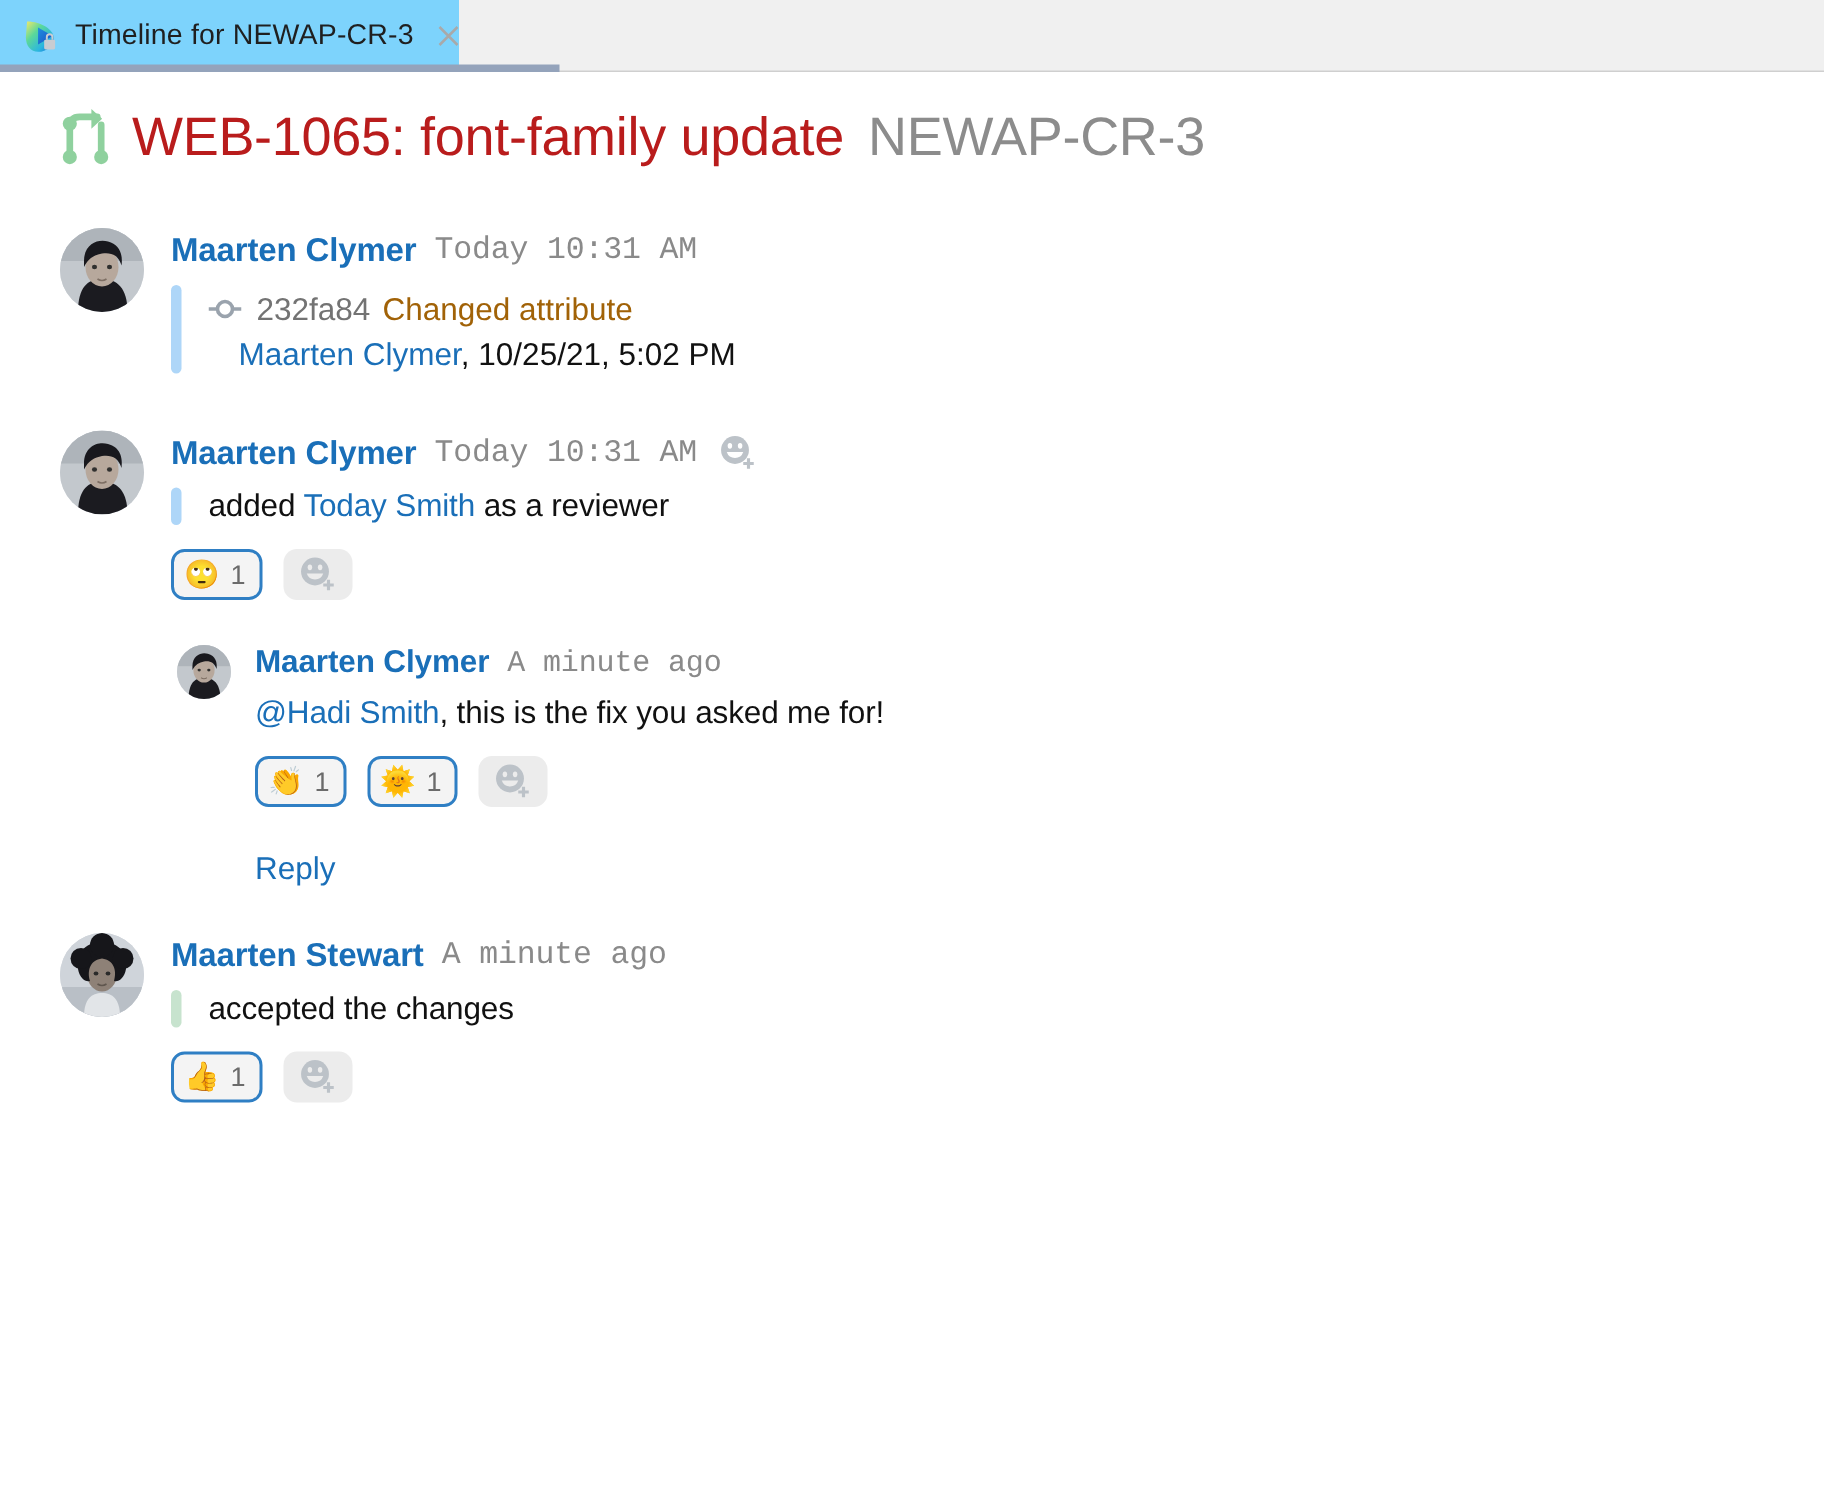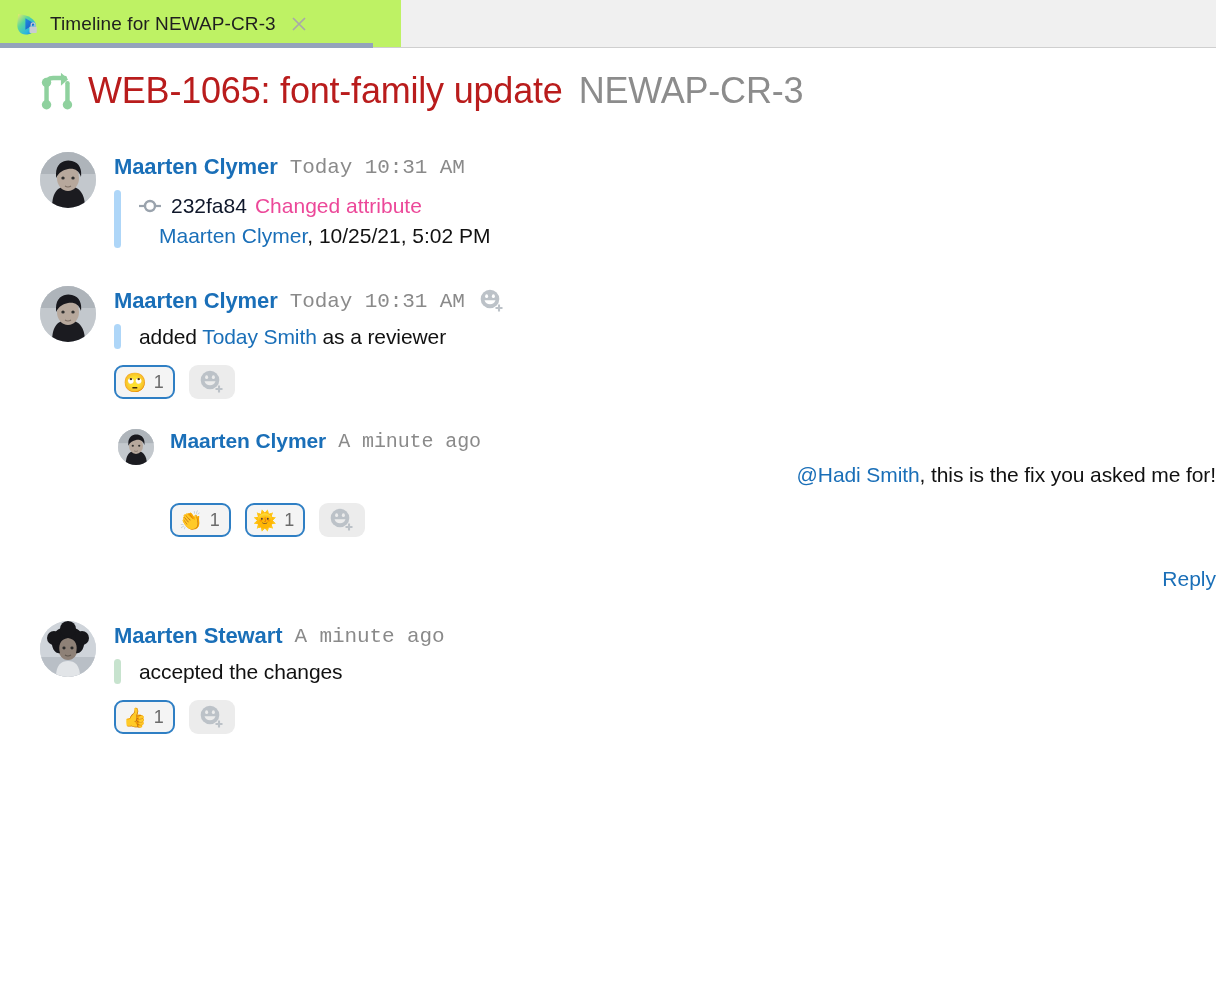--- a/index.html
+++ b/index.html
@@ -15,22 +15,22 @@
   .tabstrip {
     position: relative;
     height: 48px;
     background: #f0f0f0;
     box-sizing: border-box;
     border-bottom: 1px solid #cfcfcf;
   }
   .tab {
     position: absolute;
     left: 0; top: 0;
-    width: 401px; height: 47px;
-    background: #bef264;
+    width: 306px; height: 47px;
+    background: #7dd3fc;
     display: flex;
     align-items: center;
     box-sizing: border-box;
     padding-left: 14px;
   }
   .tab-underline {
     position: absolute;
     left: 0; top: 43px;
     width: 373px; height: 5px;
     background: #94a3bb;
@@ -84,21 +84,21 @@
     border-radius: 50%;
     overflow: hidden;
     background: #d3d8de;
     position: relative;
   }
   .avatar.big { width: 56px; height: 56px; margin-right: 18px; }
   .avatar.small { width: 36px; height: 36px; margin-right: 16px; }
 
   .avatar svg { display: block; width: 100%; height: 100%; }
 
-  .event-body { flex: 1 1 auto; min-width: 0; padding-top: 2px; text-align: right; }
+  .event-body { flex: 1 1 auto; min-width: 0; padding-top: 2px; }
   .event.nested .event-body { padding-top: 0; }
 
   .meta-row {
     display: flex;
     align-items: center;
     white-space: nowrap;
   }
   .author {
     font-size: 22px;
     font-weight: bold;
@@ -136,22 +136,22 @@
     width: 7px;
     border-radius: 4px;
     background: #aed6f8;
     margin-right: 18px;
   }
   .quote-bar.green { background: #c7e3ce; }
   .quote-content { padding-top: 1px; }
 
   .commit-row { display: flex; align-items: baseline; }
   .commit-icon { width: 22px; height: 22px; margin-right: 10px; position: relative; top: 4px; flex: 0 0 auto;}
-  .commit-hash { color: #0f172a; font-size: 21px; }
-  .commit-msg { color: #ec4899; font-size: 21px; margin-left: 8px; }
+  .commit-hash { color: #737373; font-size: 21px; }
+  .commit-msg { color: #a16207; font-size: 21px; margin-left: 8px; }
   .commit-sub { font-size: 21px; color: #111111; margin-top: 6px; margin-left: 20px; }
 
   
   .reactions {
     display: flex;
     align-items: center;
     margin-top: 16px;
     gap: 14px;
   }
   .reaction-chip {

